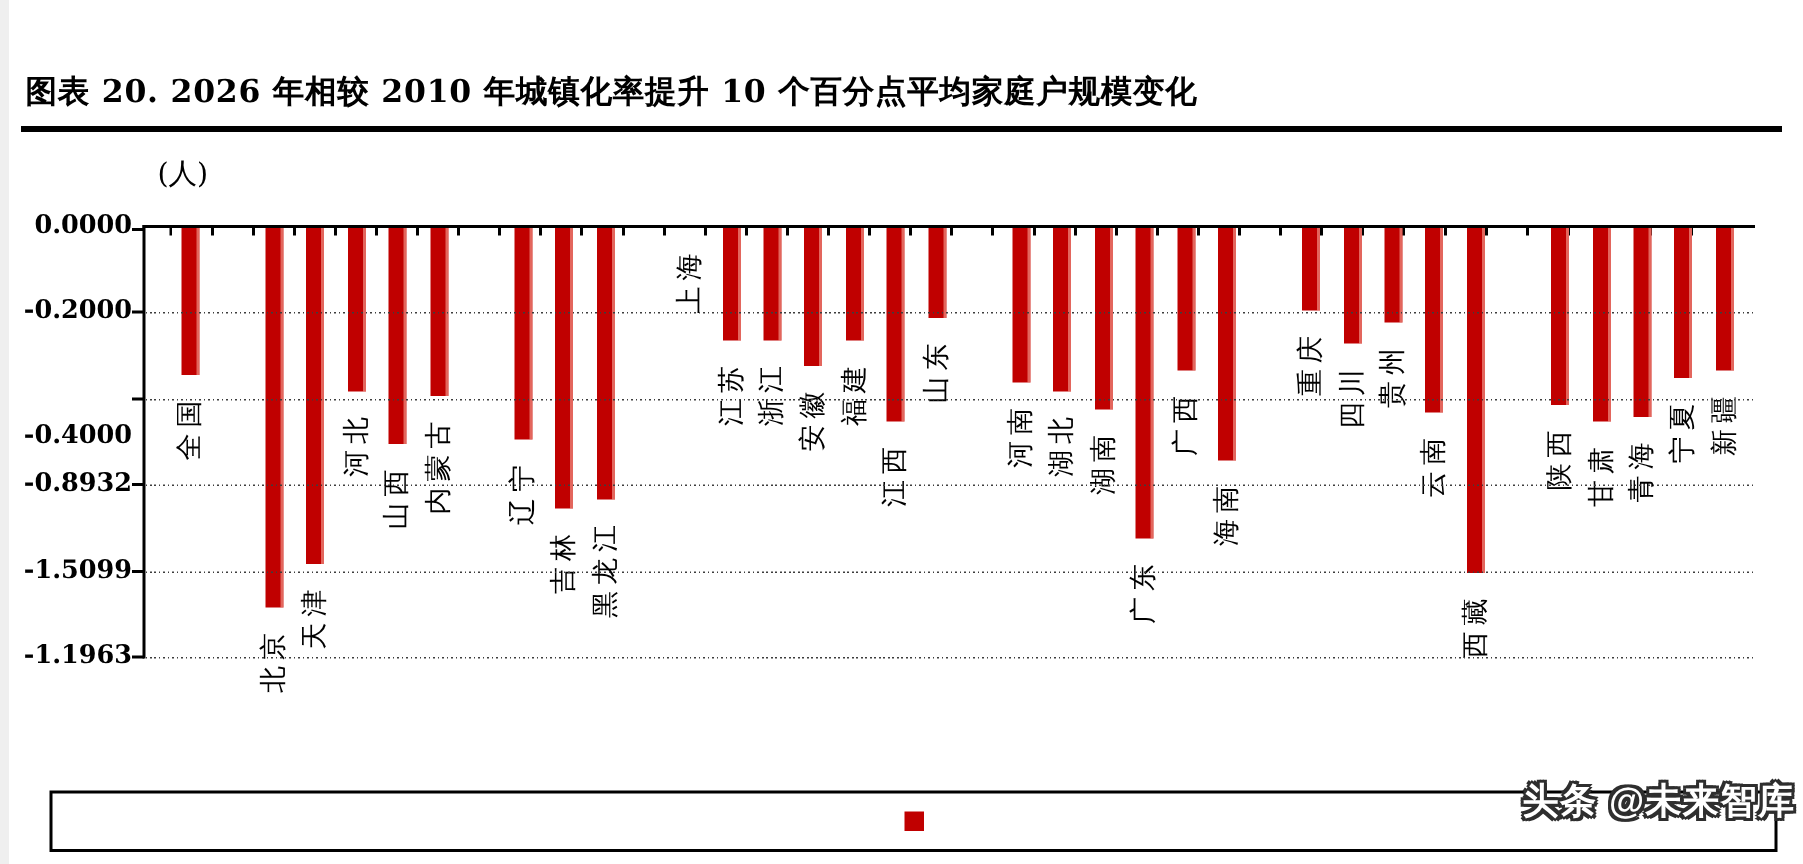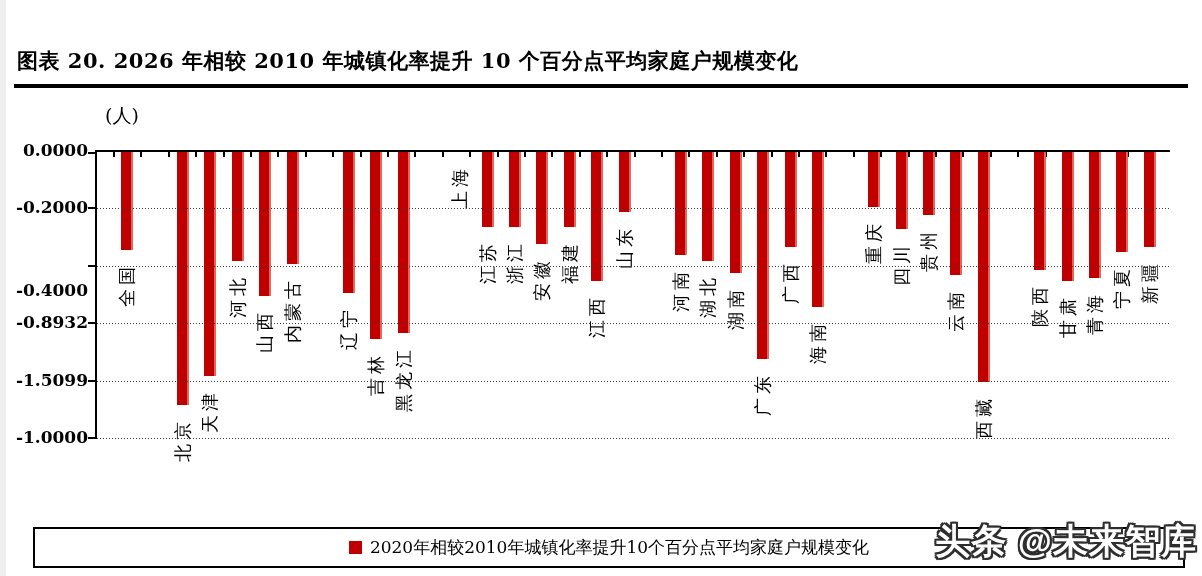--- a/index.html
+++ b/index.html
@@ -58,21 +58,21 @@
     position:absolute;left:33px;top:527px;width:1152px;height:41px;
     border:2px solid #000;box-sizing:border-box;
     display:flex;align-items:center;justify-content:center;gap:8px;
   }
   .legend-swatch{width:13px;height:13px;background:#C00000;flex:none;}
   .legend-label{
     font-family:"DejaVu Serif","Liberation Serif",serif;font-size:17px;white-space:nowrap;
   }
   .watermark{
     position:absolute;right:5px;top:518px;
-    font-size:35px;font-weight:bold;letter-spacing:1px;white-space:nowrap;
+    font-size:24px;font-weight:bold;letter-spacing:1px;white-space:nowrap;
     color:#ffffff;
     text-shadow:2px 2px 0 #2e2e2e,-2px 2px 0 #2e2e2e,2px -2px 0 #2e2e2e,
                 -2px -2px 0 #2e2e2e,2px 0 0 #2e2e2e,-2px 0 0 #2e2e2e,
                 0 2px 0 #2e2e2e,0 -2px 0 #2e2e2e;
   }
 </style>
 </head>
 <body>
 
 <div class="left-edge"></div>
@@ -81,21 +81,21 @@
 <div class="title-rule"></div>
 
 <div class="unit-label">(人)</div>
 
 <div class="y-axis-labels">
     <div class="y-tick-label" style="top: -10px;">0.0000</div>
     <div class="y-tick-label" style="top: 47px;">-0.2000</div>
     <div class="y-tick-label" style="top: 104.8px; margin-top: 25px;">-0.4000</div>
     <div class="y-tick-label" style="top: 162.2px;">-0.8932</div>
     <div class="y-tick-label" style="top: 219.6px;">-1.5099</div>
-    <div class="y-tick-label" style="top: 277px;">-1.0000</div>
+    <div class="y-tick-label" style="top: 277px;">-1.1963</div>
   </div>
 
 <div class="plot-area">
   <div class="top-tick-strip"></div>
   <div class="bars-row">
       <div class="bar-group">
         <div class="bar-slot">
           <div class="bar" style="height: 98px; background: rgb(192, 0, 0);"></div>
           <div class="x-tick-label">全国</div>
         </div>
@@ -251,16 +251,15 @@
     <div class="y-tick-mark" style="top: 170.2px;"></div>
     <div class="gridline" style="top: 171.2px;"></div>
     <div class="y-tick-mark" style="top: 227.6px;"></div>
     <div class="gridline" style="top: 228.6px;"></div>
     <div class="y-tick-mark" style="top: 285px;"></div>
     <div class="gridline" style="top: 286px;"></div>
   </div>
 
 <div class="legend-box">
   <span class="legend-swatch"></span>
-  <span class="legend-label">2020年相较2010年城镇化率提升10个百分点平均家庭户规模变化</span>
 </div>
 
 <div class="watermark">头条 @未来智库</div>
 
 </body></html>

